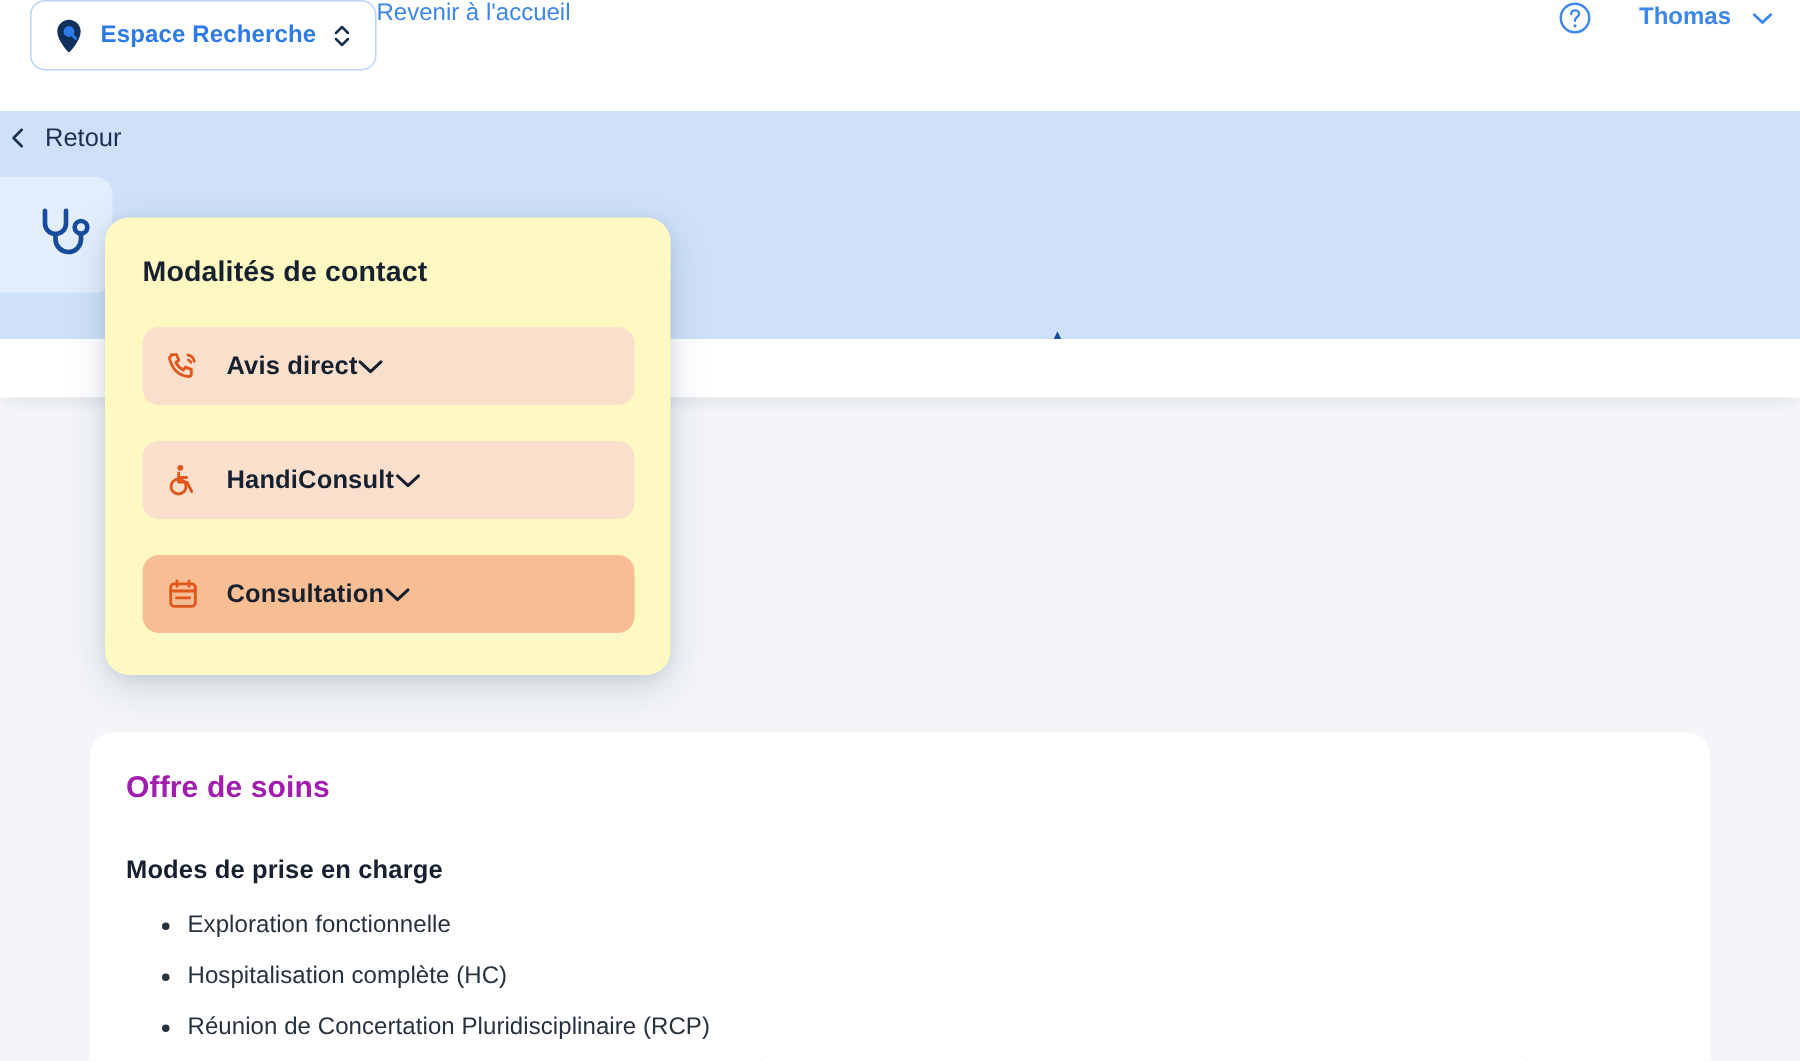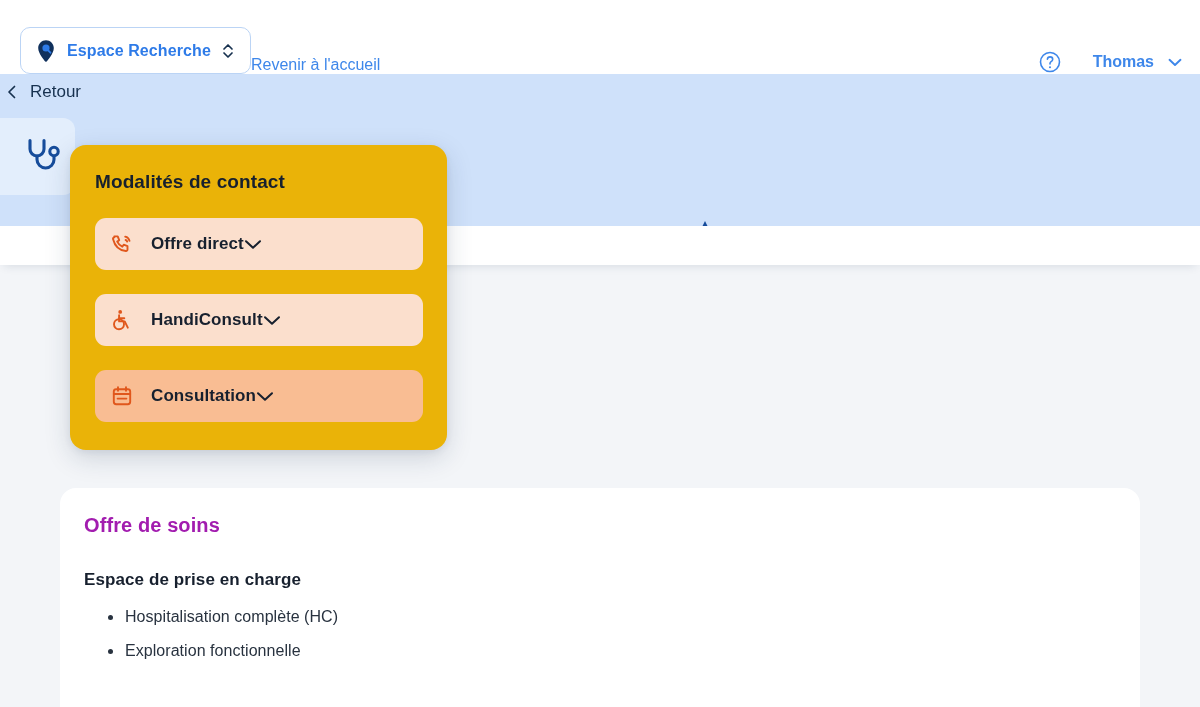--- a/index.html
+++ b/index.html
@@ -9,21 +9,21 @@
     background: #F3F5F8;
     overflow: hidden;
   }
   .page { position: relative; width: 1200px; height: 707px; }
 
   
   .topnav {
     position: absolute; top: 0; left: 0;
     width: 1200px; height: 74px;
     background: #FFFFFF;
-    display: flex; align-items: flex-end;
+    display: flex; align-items: flex-start;
   }
   .space-selector {
     margin-left: 20px;
     height: 47px;
     min-width: 231px;
     border: 1px solid #BBD4F5;
     border-radius: 10px;
     background: #FFFFFF;
     display: flex; align-items: center;
     padding: 0 13px 0 14px;
@@ -92,21 +92,21 @@
     position: absolute; top: 226px; left: 0;
     width: 1200px; height: 39px;
     background: #FFFFFF;
     box-shadow: 0 5px 10px -4px rgba(23,49,79,.13);
   }
 
   
   .popup {
     position: absolute; top: 145px; left: 70px;
     width: 377px; height: 305px;
-    background: #eab308;
+    background: #fef9c3;
     border-radius: 16px;
     box-shadow: 0 8px 26px rgba(23,49,79,.17), 0 2px 7px rgba(23,49,79,.07);
     padding: 26px 24px 0 25px;
     z-index: 40;
   }
   .popup-title {
     color: #17202E; font-size: 19px; font-weight: bold;
     letter-spacing: .1px;
   }
   .modalities { margin-top: 25px; display: flex; flex-direction: column; gap: 24px; }
@@ -241,21 +241,21 @@
 
     <div class="modalities">
 
       <div class="modality">
         <span>
           <svg class="mod-icon" viewBox="0 0 22 22" fill="none" stroke="#E0571C" stroke-width="1.9" stroke-linecap="round" stroke-linejoin="round">
             <path d="M3.3 3.4h3.4l1.5 3.8-2 1.4a11 11 0 0 0 5.1 5.1l1.4-2 3.8 1.5v3.4c0 .8-.7 1.5-1.6 1.4C8.2 17.5 3.8 13.1 2 6c-.1-.8.5-1.6 1.3-1.6z"></path>
             <path d="M14.2 3.6a5.4 5.4 0 0 1 4.3 4.3M14.6 7a2.4 2.4 0 0 1 1.6 1.6"></path>
           </svg>
         </span>
-        <span class="mod-label">Offre direct</span>
+        <span class="mod-label">Avis direct</span>
         <span>
           <svg class="mod-chev" viewBox="0 0 18 11" fill="none" stroke="#17202E" stroke-width="2" stroke-linecap="round" stroke-linejoin="round">
             <path d="M2 2.2L9 8.8l7-6.6"></path>
           </svg>
         </span>
       </div>
 
       <div class="modality">
         <span>
           <svg class="mod-icon" viewBox="0 0 22 22" fill="none" stroke="#E0571C" stroke-width="1.9" stroke-linecap="round" stroke-linejoin="round">
@@ -286,20 +286,21 @@
             <path d="M2 2.2L9 8.8l7-6.6"></path>
           </svg>
         </span>
       </div>
 
     </div>
   </div>
 
   <div class="content-card">
     <div class="card-h1">Offre de soins</div>
-    <div class="card-h2">Espace de prise en charge</div>
+    <div class="card-h2">Modes de prise en charge</div>
     <ul class="care-list">
+      <li>Exploration fonctionnelle</li>
       <li>Hospitalisation complète (HC)</li>
-      <li>Exploration fonctionnelle</li>
+      <li>Réunion de Concertation Pluridisciplinaire (RCP)</li>
     </ul>
   </div>
 
 </div>
 
 </body></html>

